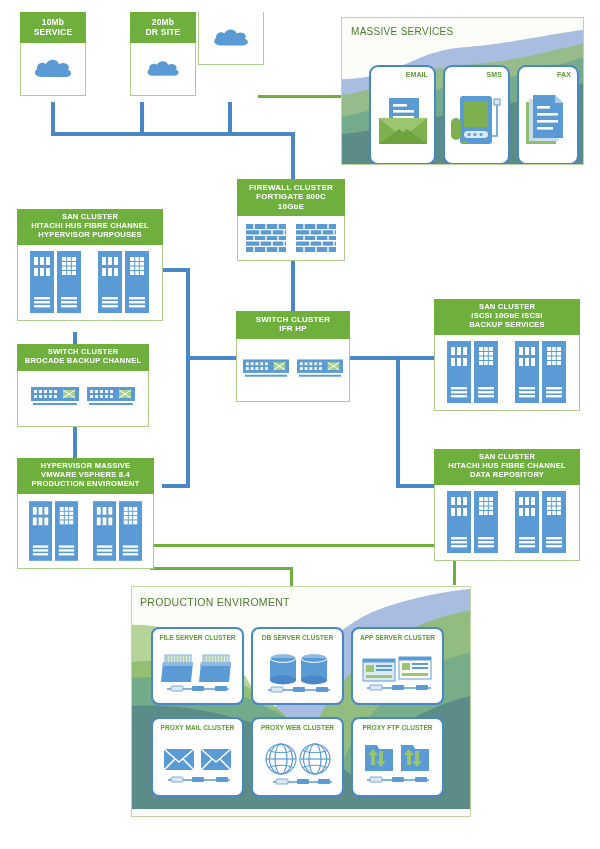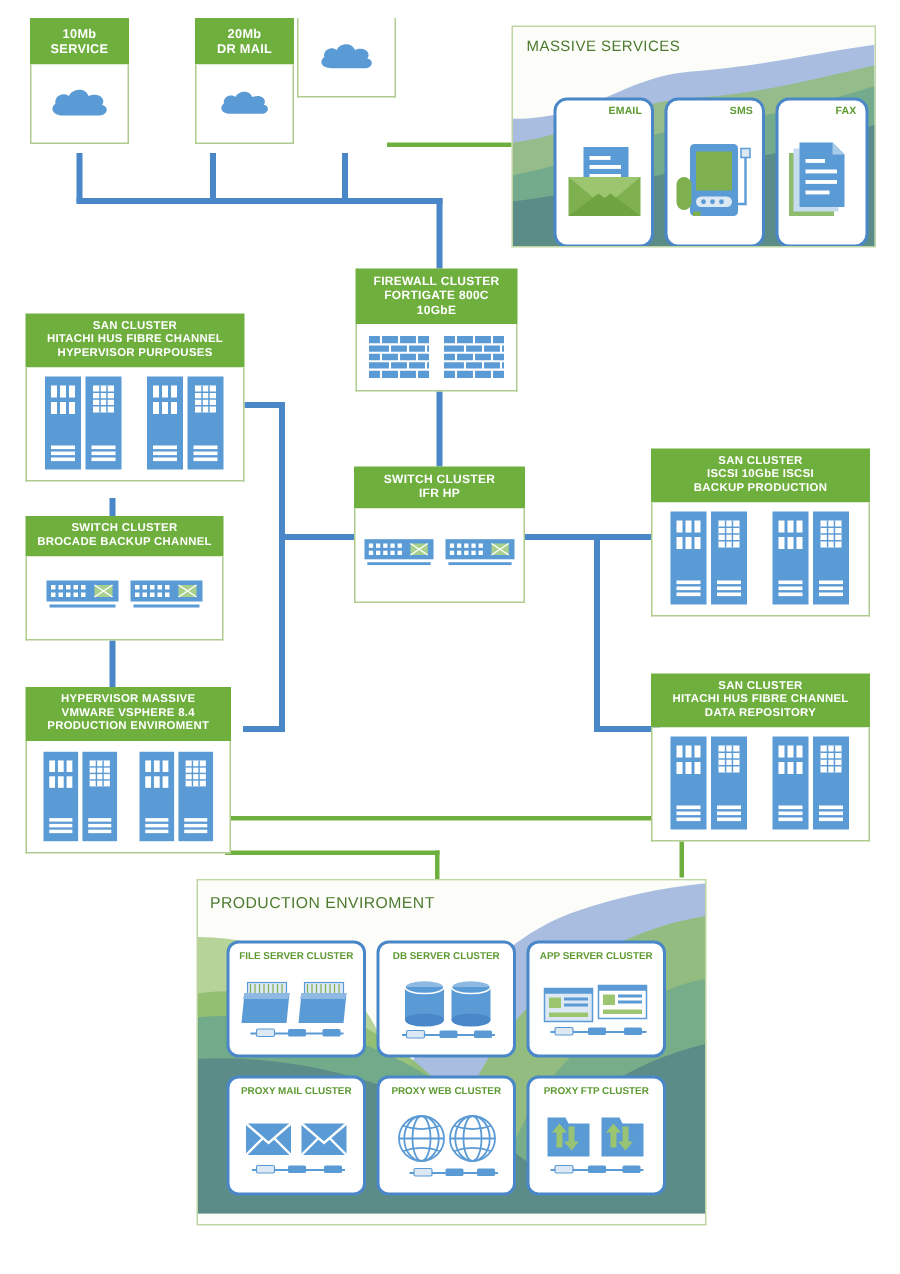--- a/index.html
+++ b/index.html
@@ -99,21 +99,21 @@
         <svg width="46" height="28" viewBox="0 0 46 28">
           <path d="M12 22 C5 22 3 17 7 14 C6 9 12 6 16 9 C18 4 27 3 29 9 C36 6 41 11 38 15 C43 16 42 22 36 22 Z" fill="#5B9BD5"></path>
         </svg>
       </span>
     </div>
   </div>
 
   <div class="node cloudbox" style="left:110px; top:12px; width:66px;margin-left:20px;">
     <div class="hdr">
       <div>20Mb</div>
-      <div>DR MAIL</div>
+      <div>DR SITE</div>
     </div>
     <div class="body">
       <span>
         <svg width="40" height="24" viewBox="0 0 46 28">
           <path d="M12 22 C5 22 3 17 7 14 C6 9 12 6 16 9 C18 4 27 3 29 9 C36 6 41 11 38 15 C43 16 42 22 36 22 Z" fill="#5B9BD5"></path>
         </svg>
       </span>
     </div>
   </div>
 
@@ -485,21 +485,21 @@
           <rect x="2" y="16" width="44" height="2" fill="#5B9BD5"></rect>
         </svg>
       </span>
     </div>
   </div>
 
   <div class="node" style="left:434px; top:299px; width:146px;">
     <div class="hdr" style="font-size:7.6px;">
       <div>SAN CLUSTER</div>
       <div>ISCSI 10GbE ISCSI</div>
-      <div>BACKUP PRODUCTION</div>
+      <div>BACKUP SERVICES</div>
     </div>
     <div class="body" style="height:75px; gap:16px;">
       <span>
         <svg width="52" height="62" viewBox="0 0 52 62">
           <rect x="0" y="0" width="24" height="62" fill="#5B9BD5"></rect>
           <rect x="27" y="0" width="24" height="62" fill="#5B9BD5"></rect>
           <g fill="#ffffff">
             <rect x="4" y="6" width="4" height="8"></rect>
               <rect x="10" y="6" width="4" height="8"></rect>
               <rect x="16" y="6" width="4" height="8"></rect>

